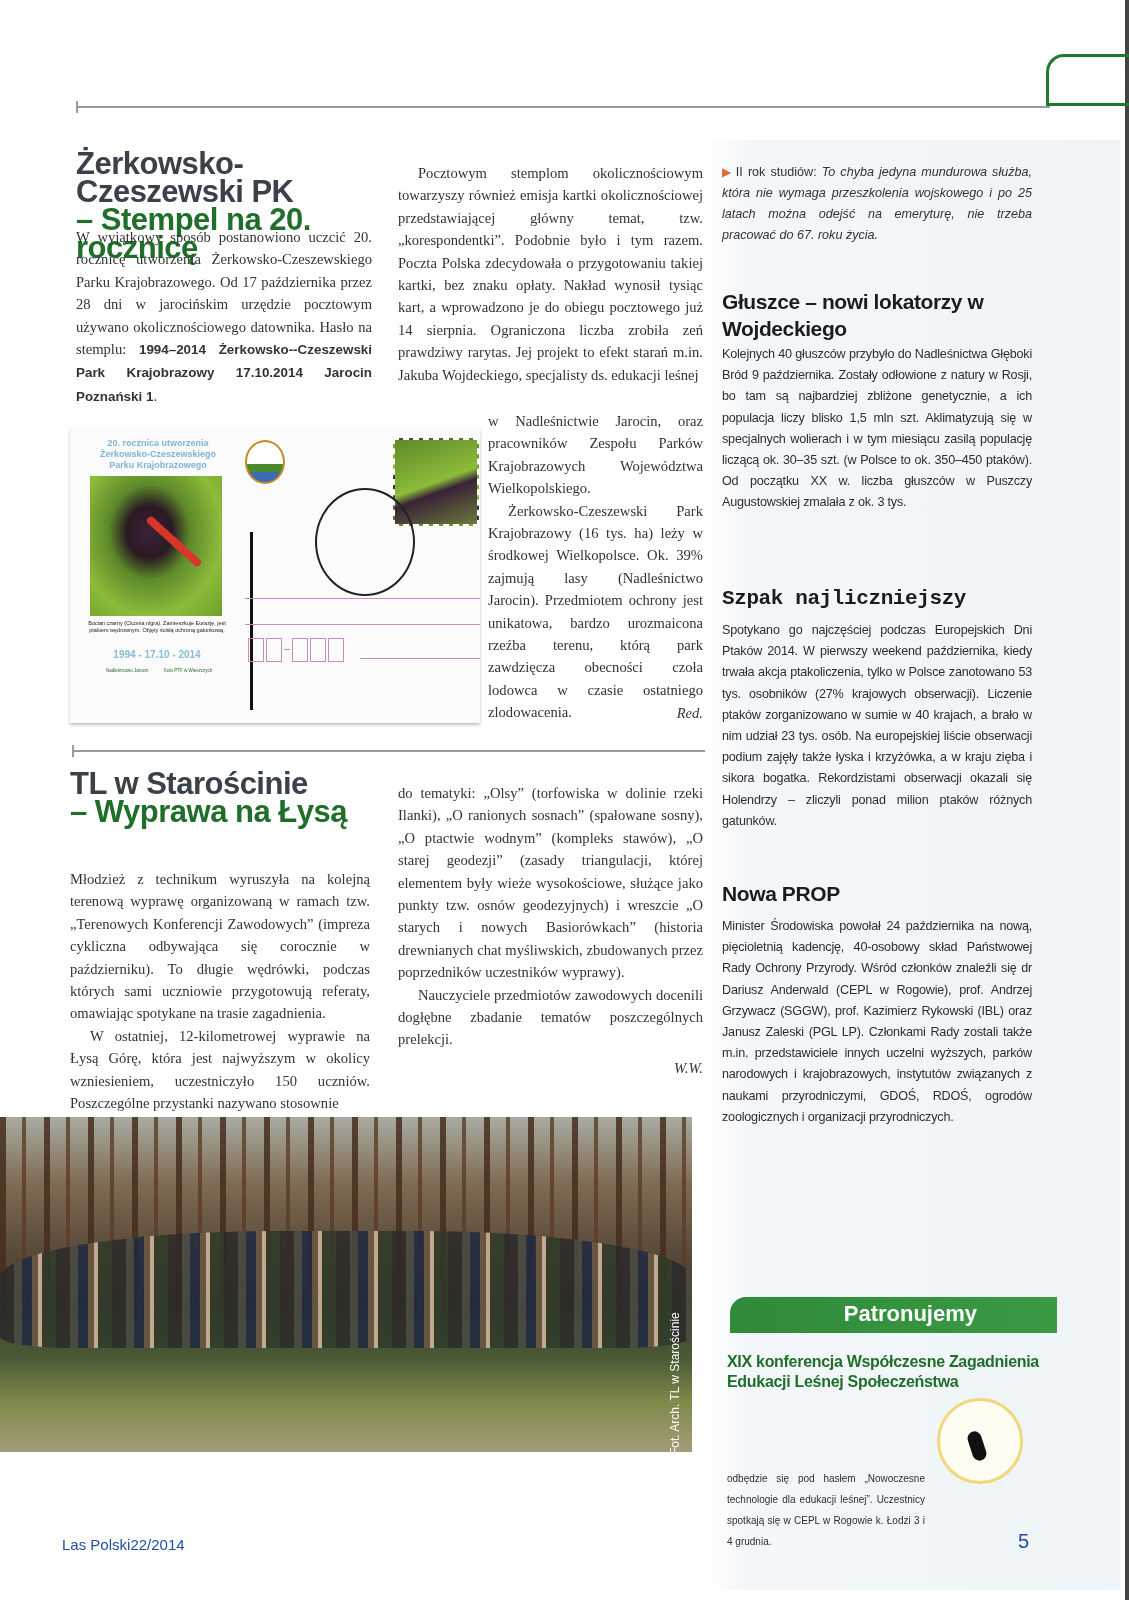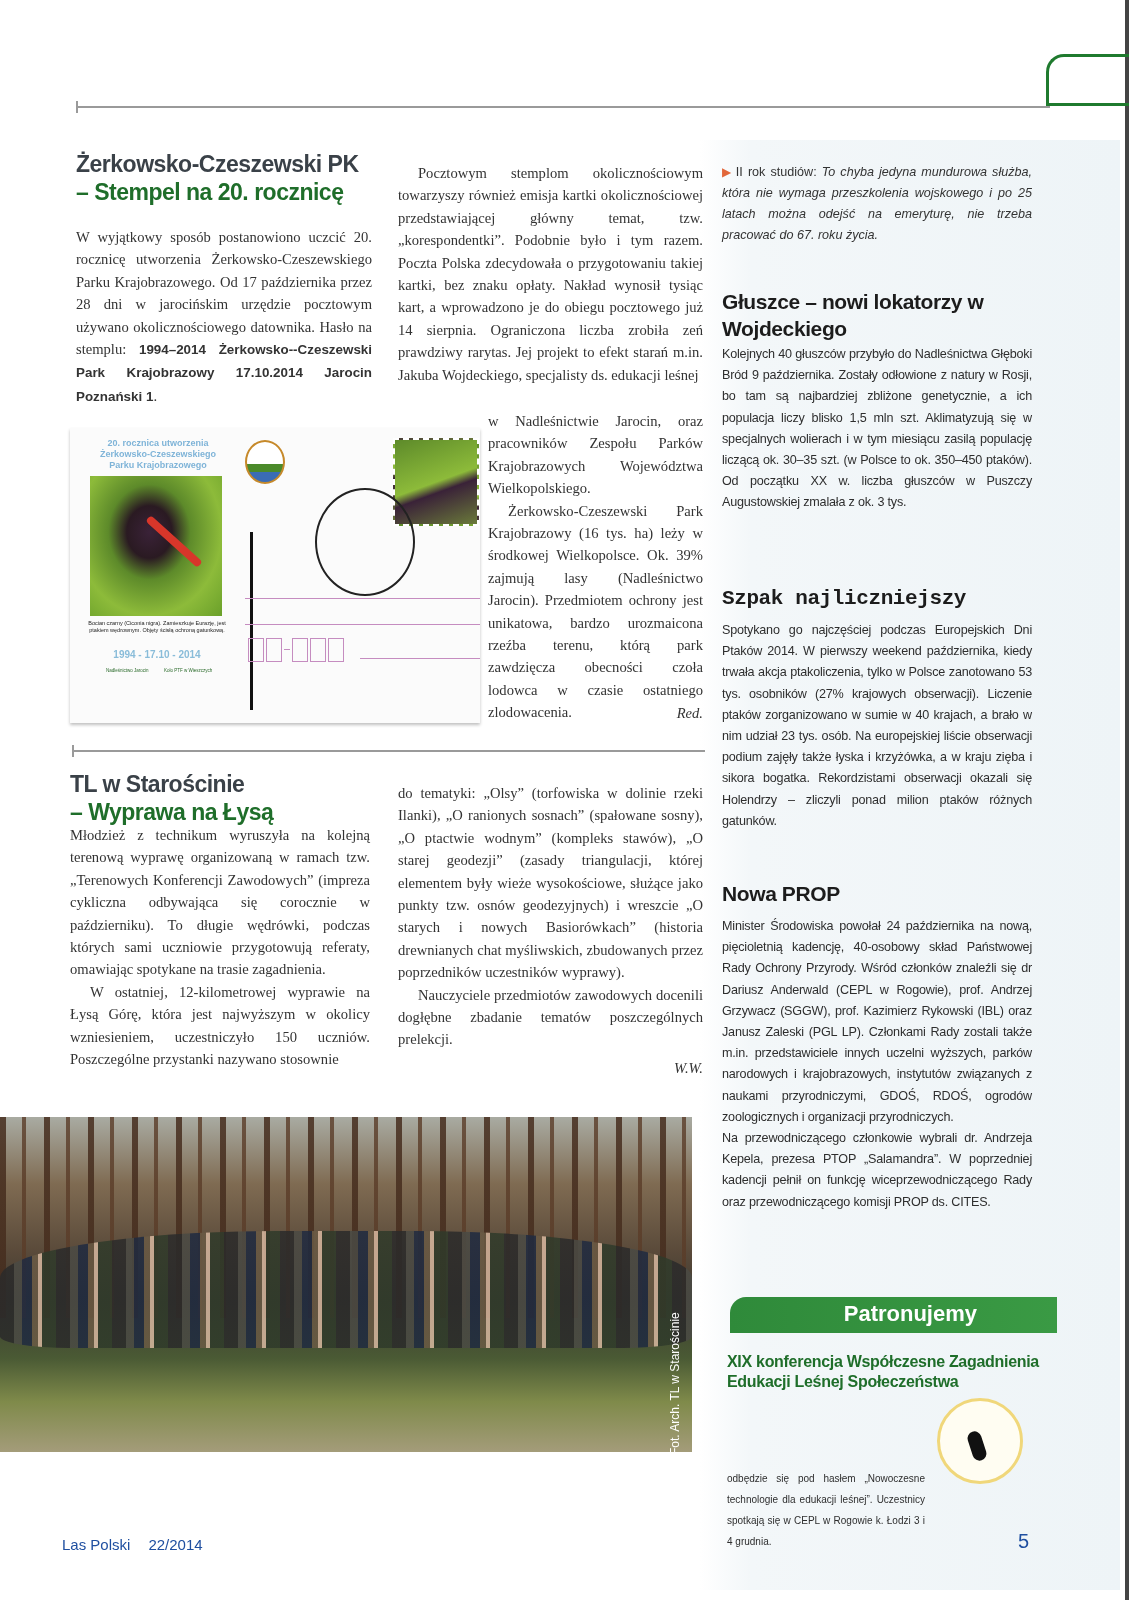--- a/index.html
+++ b/index.html
@@ -21,21 +21,21 @@
   .tab-corner {
     position:absolute; left:1046px; top:54px; width:90px; height:52px;
     border:3px solid #1f7a2e; border-right:none; border-radius:18px 0 0 0; box-sizing:border-box;
   }
   .mid-rule {
     position:absolute; left:73px; top:750px; width:632px; height:2px; background:#9a9a9a;
   }
   .mid-rule::before { content:""; position:absolute; left:-1px; top:-5px; width:2px; height:12px; background:#9a9a9a; }
 
   .h-sans { font-family:"Liberation Sans", sans-serif; font-weight:bold; letter-spacing:-0.5px; }
-  .h1 { position:absolute; font-size:23px; line-height:28px; color:#3a4148; }
+  .h1 { position:absolute; font-size:31px; line-height:28px; color:#3a4148; }
   .h1 .green { color:#1f6e2a; }
   .body-serif {
     position:absolute; font-family:"Liberation Serif", serif; font-size:14.6px; line-height:22.4px;
     text-align:justify; color:#333; hyphens:auto;
   }
   .body-serif p { margin:0; }
   .indent { text-indent:20px; }
   .bold-sans { font-family:"Liberation Sans", sans-serif; font-weight:bold; font-size:13.4px; }
   .sig { text-align:right; font-style:italic; }
 
@@ -97,21 +97,21 @@
   .patron-bar span { position:absolute; right:80px; top:4px; font-family:"Liberation Sans", sans-serif; font-weight:bold; font-size:22px; color:#ffffff; }
   .patron-head { position:absolute; left:727px; top:1352px; width:320px; font-family:"Liberation Sans", sans-serif; font-weight:bold; font-size:16px; line-height:20px; color:#1f6e2a; letter-spacing:-0.3px; }
   .patron-body { position:absolute; left:727px; top:1468px; width:198px; font-family:Liberation Sans, sans-serif; font-size:10px; line-height:21px; color:#2e2e2e; text-align:justify; }
   .cepl-logo {
     position:absolute; left:937px; top:1398px; width:86px; height:86px; border-radius:50%;
     border:3px solid #f0d77a; background:#fffdf2; box-sizing:border-box;
   }
   .cepl-logo .beetle { position:absolute; left:30px; top:30px; width:14px; height:30px; background:#111; border-radius:7px; transform:rotate(-18deg); }
 
   .footer-left { position:absolute; left:62px; top:1536px; font-family:"Liberation Sans", sans-serif; font-size:15px; color:#1f4fa0; }
-  .footer-left .issue { margin-left:18px; }
+  .footer-left .issue { }
   .footer-right { position:absolute; left:1018px; top:1530px; font-family:"Liberation Sans", sans-serif; font-size:20px; color:#1f4fa0; }
 </style>
 </head>
 <body>
 
 <div class="side-panel"></div>
 <div class="right-edge"></div>
 <div class="top-rule"></div>
 <div class="tab-corner"></div>
 
@@ -170,30 +170,29 @@
 </div>
 
 <div class="h2" style="left:722px; top:585px; width:300px;font-family:Liberation Mono, monospace;">Szpak najliczniejszy</div>
 <div class="body-sans" style="left:722px; top:620px; width:310px;">
   <p>Spotykano go najczęściej podczas Europejskich Dni Ptaków 2014. W pierwszy weekend października, kiedy trwała akcja ptakoliczenia, tylko w Polsce zanotowano 53 tys. osobników (27% krajowych obserwacji). Liczenie ptaków zorganizowano w sumie w 40 krajach, a brało w nim udział 23 tys. osób. Na europejskiej liście obserwacji podium zajęły także łyska i krzyżówka, a w kraju zięba i sikora bogatka. Rekordzistami obserwacji okazali się Holendrzy – zliczyli ponad milion ptaków różnych gatunków.</p>
 </div>
 
 <div class="h2" style="left:722px; top:880px; width:300px;">Nowa PROP</div>
 <div class="body-sans" style="left:722px; top:916px; width:310px;">
   <p>Minister Środowiska powołał 24 października na nową, pięcioletnią kadencję, 40-osobowy skład Państwowej Rady Ochrony Przyrody. Wśród członków znaleźli się dr Dariusz Anderwald (CEPL w Rogowie), prof. Andrzej Grzywacz (SGGW), prof. Kazimierz Rykowski (IBL) oraz Janusz Zaleski (PGL LP). Członkami Rady zostali także m.in. przedstawiciele innych uczelni wyższych, parków narodowych i krajobrazowych, instytutów związanych z naukami przyrodniczymi, GDOŚ, RDOŚ, ogrodów zoologicznych i organizacji przyrodniczych.</p>
-  <p>Na przewodniczącego członkowie wybrali dr. Andrzeja Kepela, prezesa PTOP „Salamandra”. W poprzedniej kadencji pełnił on funkcję wiceprzewodniczącego Rady oraz przewodniczącego komisji PROP ds. CITES.</p>
 </div>
 
 <div class="mid-rule"></div>
 
 <div class="h1 h-sans" style="left:70px; top:770px; width:320px;">
   <div>TL w Starościnie</div>
   <div class="green">– Wyprawa na Łysą</div>
 </div>
-<div class="body-serif" style="left:70px; top:824px; width:300px;">
+<div class="body-serif" style="left:70px; top:868px; width:300px;">
   <p>Młodzież z technikum wyruszyła na kolejną terenową wyprawę organizowaną w ramach tzw. „Terenowych Konferencji Zawodowych” (impreza cykliczna odbywająca się corocznie w październiku). To długie wędrówki, podczas których sami uczniowie przygotowują referaty, omawiając spotykane na trasie zagadnienia.</p>
   <p class="indent">W ostatniej, 12-kilometrowej wyprawie na Łysą Górę, która jest najwyższym w okolicy wzniesieniem, uczestniczyło 150 uczniów. Poszczególne przystanki nazywano stosownie</p>
 </div>
 <div class="body-serif" style="left:398px; top:782px; width:305px;">
   <p>do tematyki: „Olsy” (torfowiska w dolinie rzeki Ilanki), „O ranionych sosnach” (spałowane sosny), „O ptactwie wodnym” (kompleks stawów), „O starej geodezji” (zasady triangulacji, której elementem były wieże wysokościowe, służące jako punkty tzw. osnów geodezyjnych) i wreszcie „O starych i nowych Basiorówkach” (historia drewnianych chat myśliwskich, zbudowanych przez poprzedników uczestników wyprawy).</p>
   <p class="indent">Nauczyciele przedmiotów zawodowych docenili dogłębne zbadanie tematów poszczególnych prelekcji.</p>
   <p class="sig" style="margin-top:6px;">W.W.</p>
 </div>
 
 <div class="group-photo">

